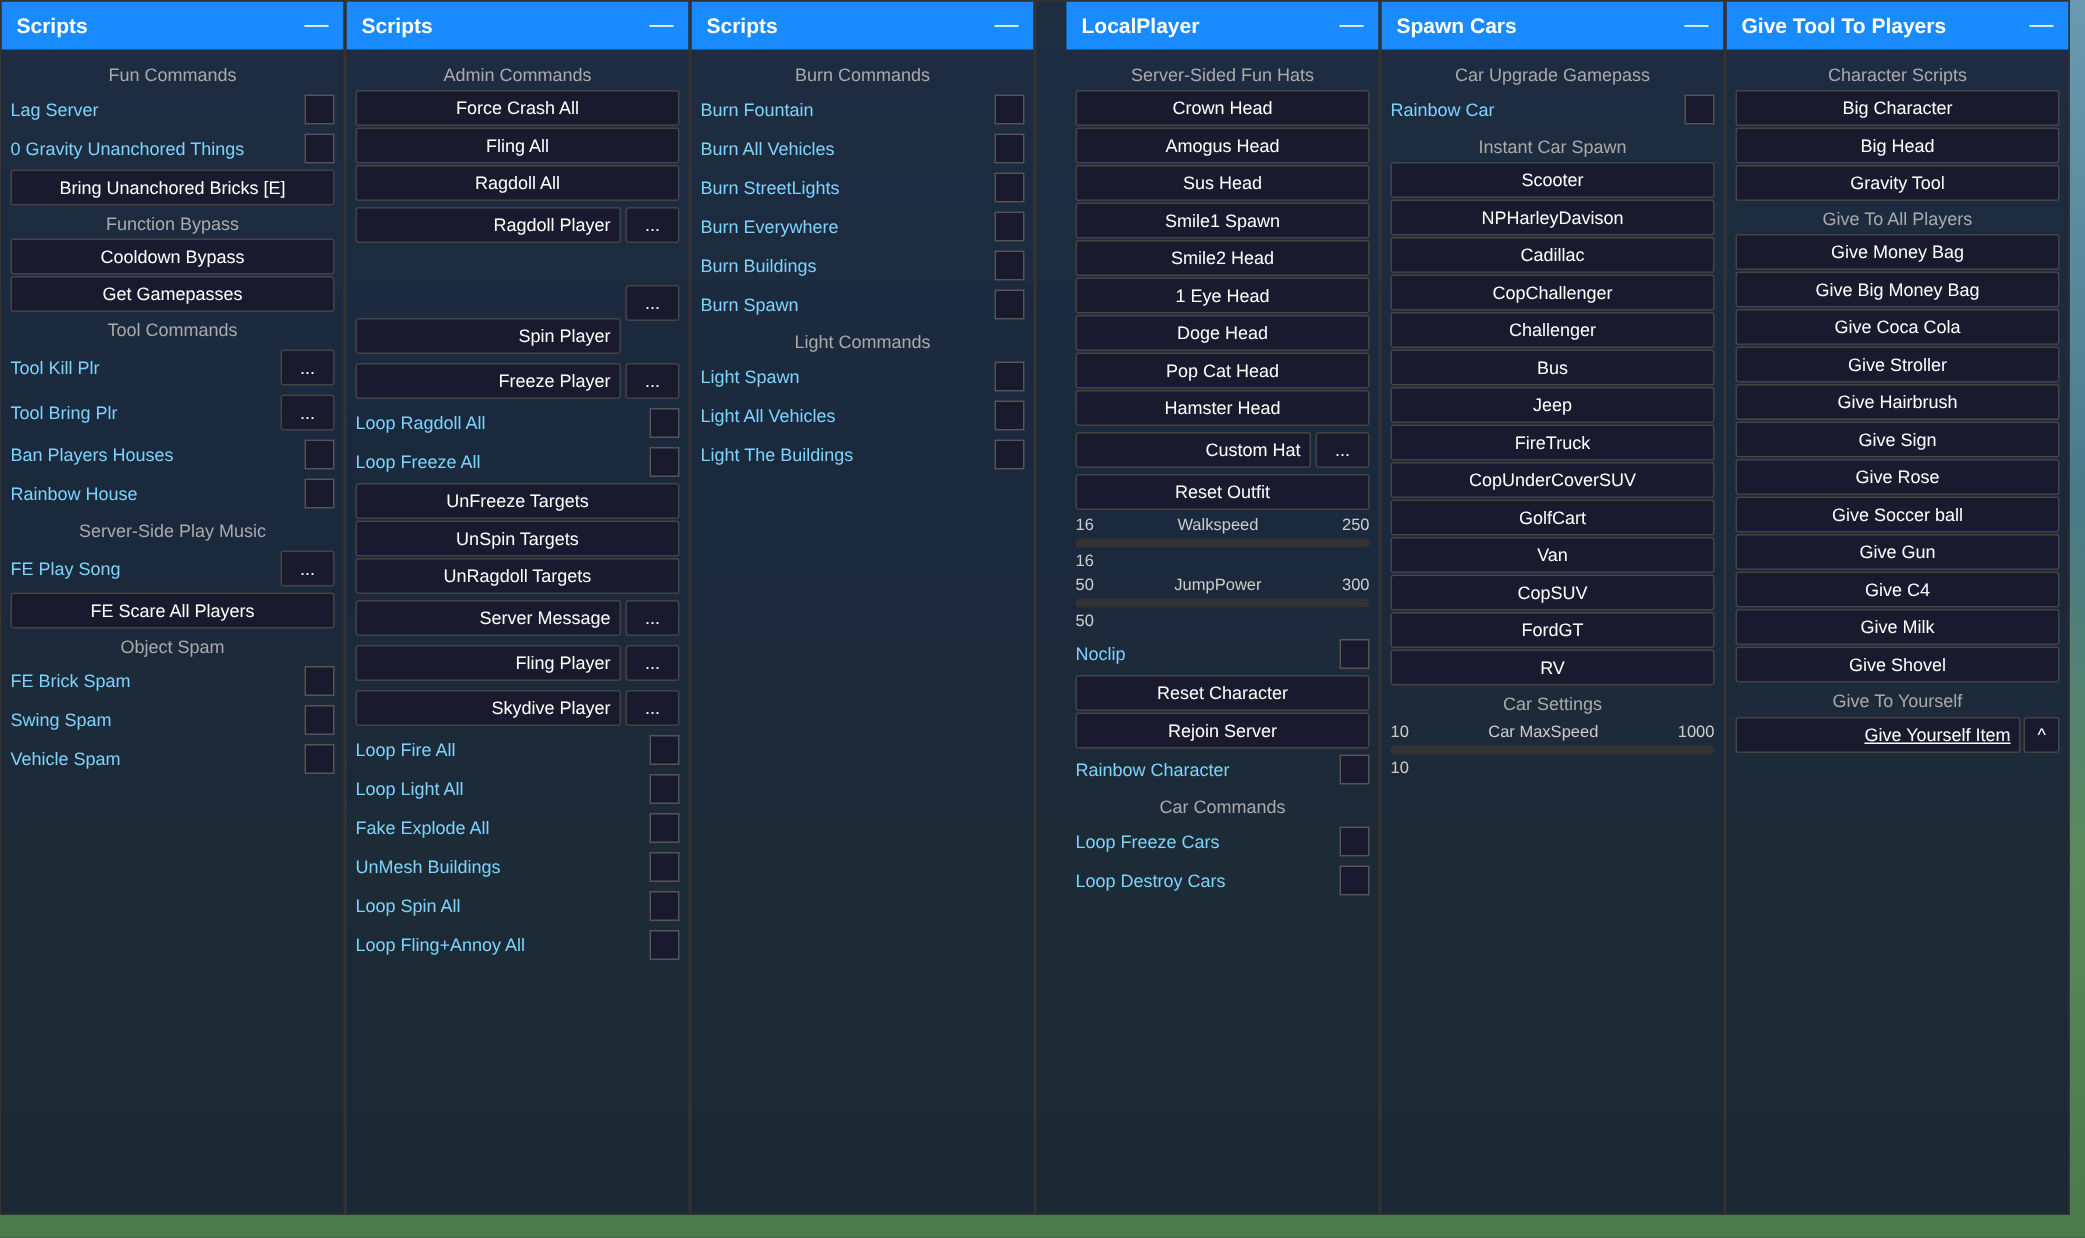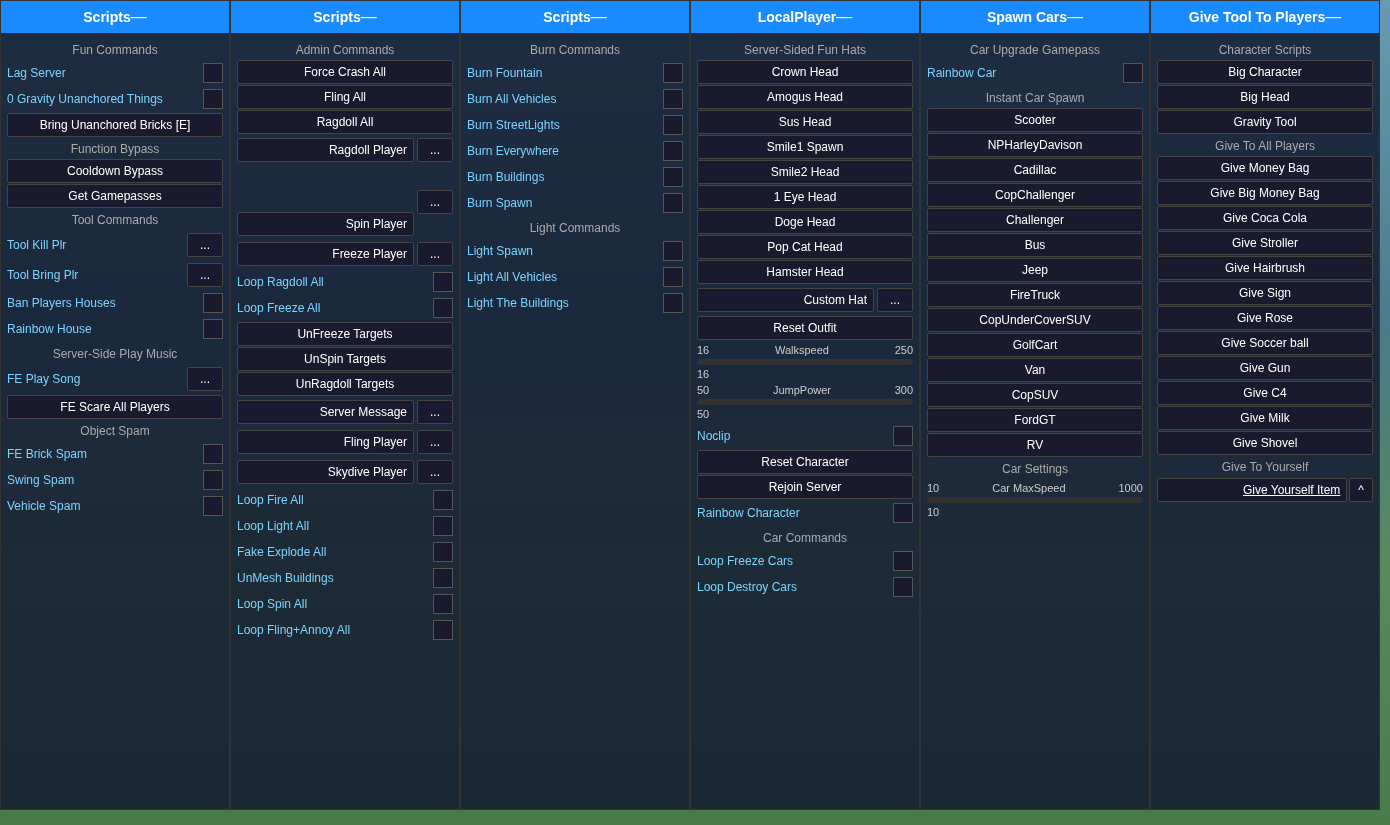--- a/index.html
+++ b/index.html
@@ -40,21 +40,21 @@
       flex-direction: column;
       min-width: 230px;
       max-height: 810px;
       overflow: hidden;
     }
 
     .panel-header {
       background: #1a8aff;
       display: flex;
       align-items: center;
-      justify-content: center;
+      justify-content: space-between;
       padding: 4px 10px;
       height: 32px;
       flex-shrink: 0;
     }
 
     .panel-title {
       color: #fff;
       font-weight: bold;
       font-size: 14px;
     }
@@ -183,21 +183,21 @@
       border-radius: 3px;
     }
 
     
     .panel-1 { width: 228px; }
     
     .panel-2 { width: 228px; }
     
     .panel-3 { width: 228px; }
     
-    .panel-4 { width: 230px; }
+    .panel-4 { width: 230px; padding-left: 20px; }
     
     .panel-5 { width: 200px; }
     
     .panel-6 { width: 230px; }
 
     .panel-body .btn-full {
       margin: 1px 0;
     }
 
     

